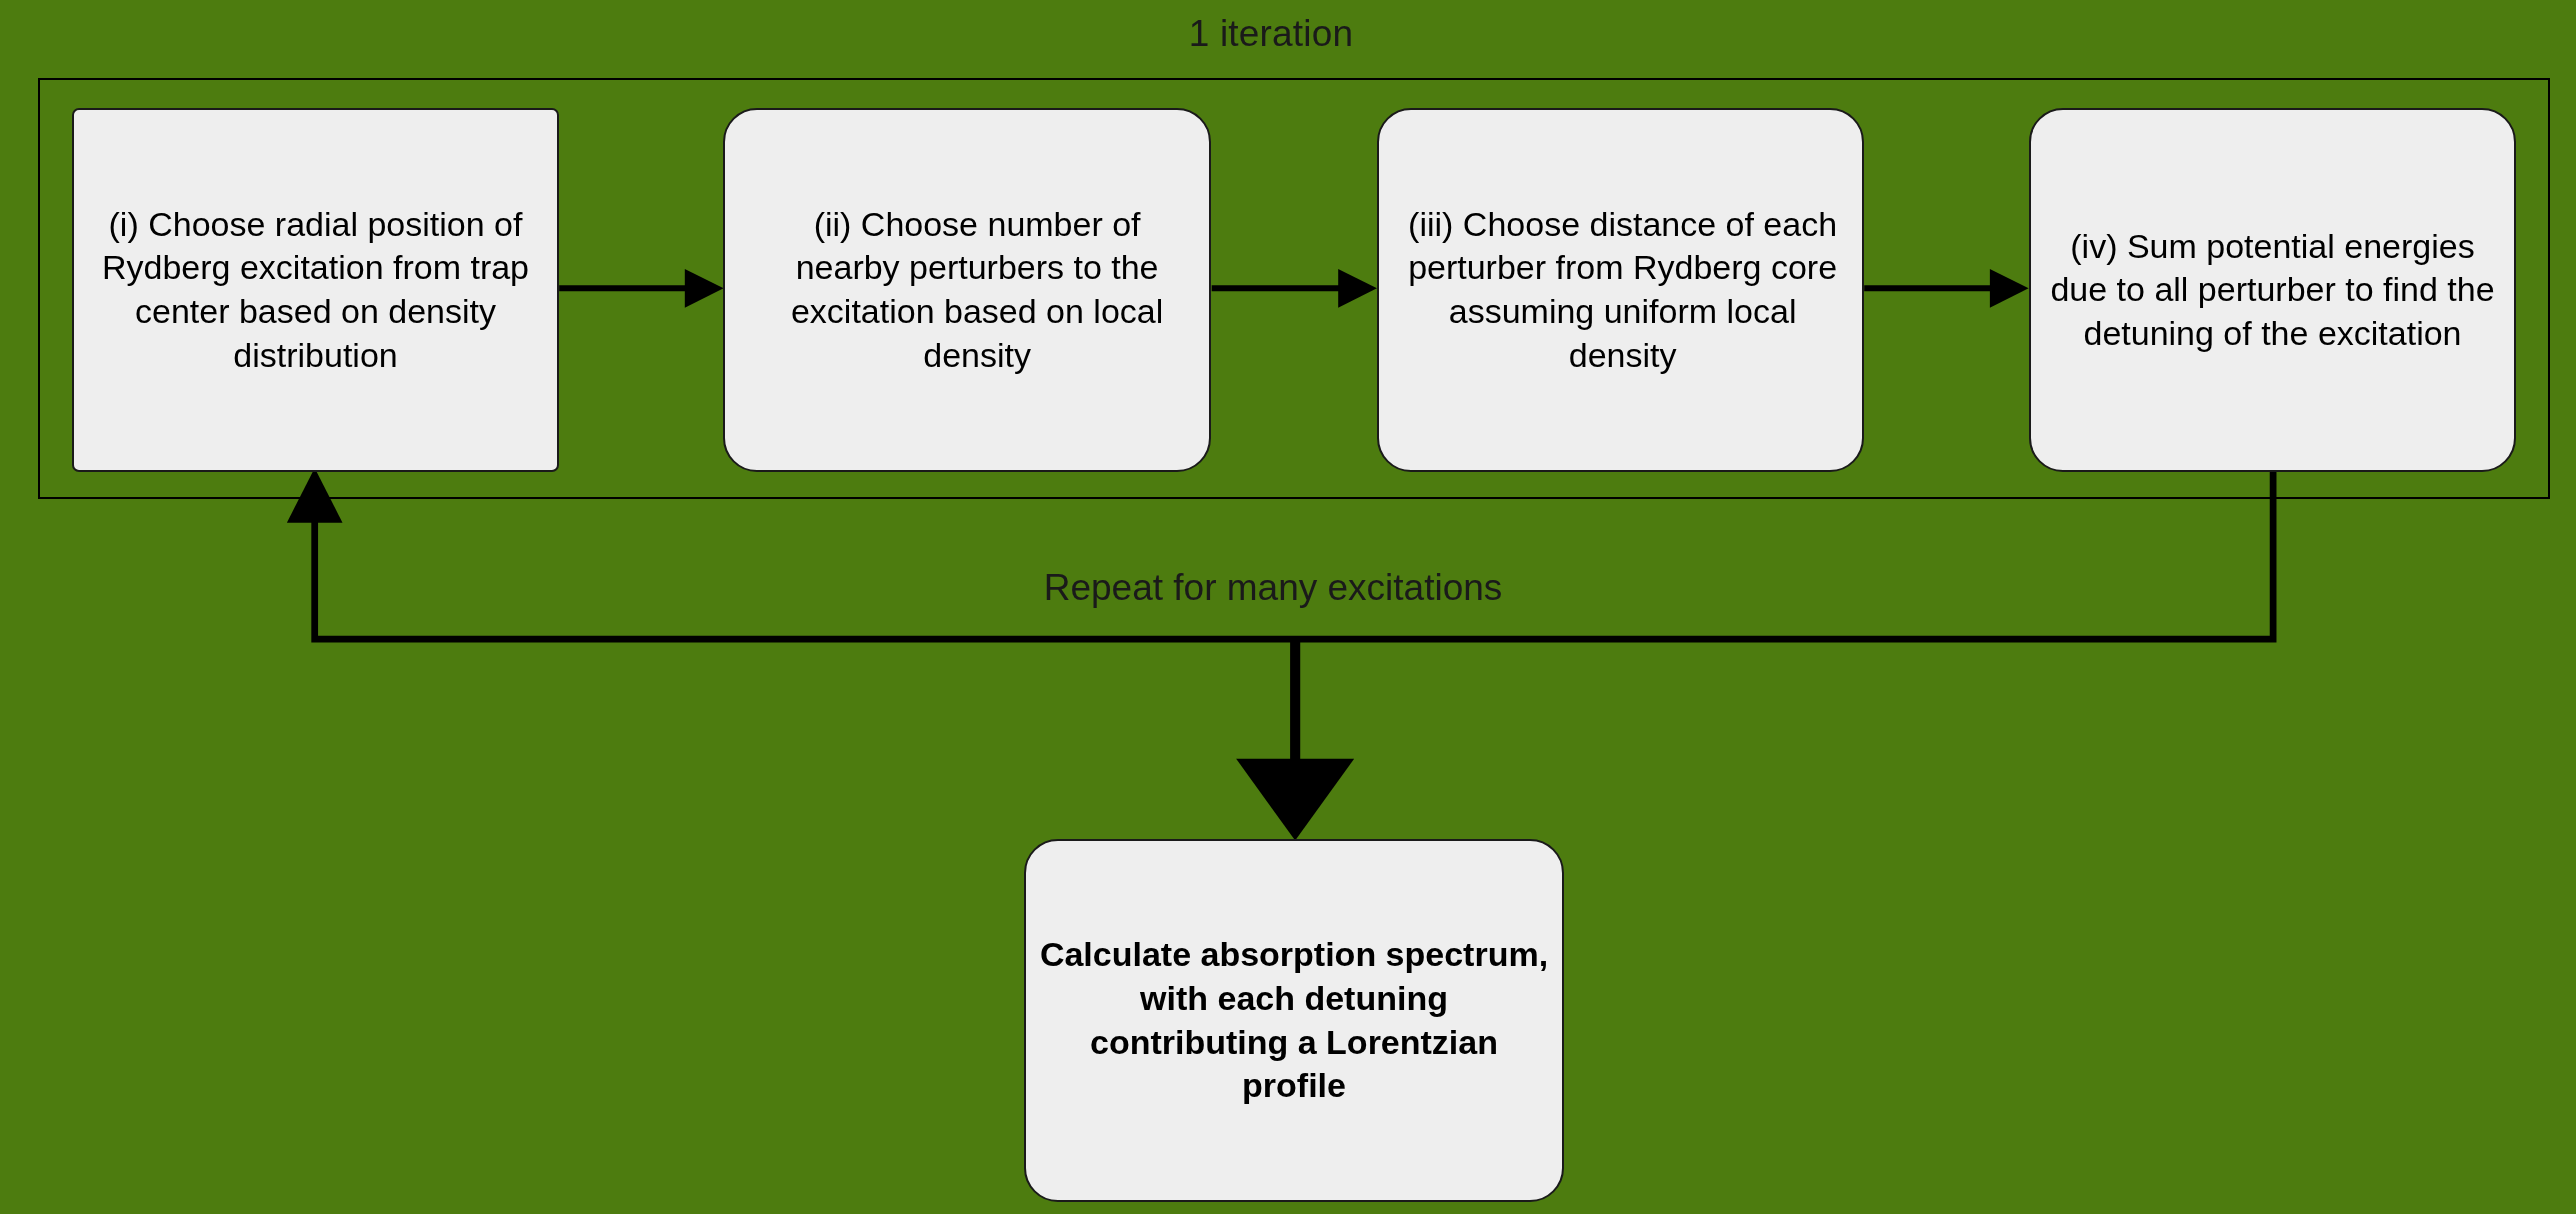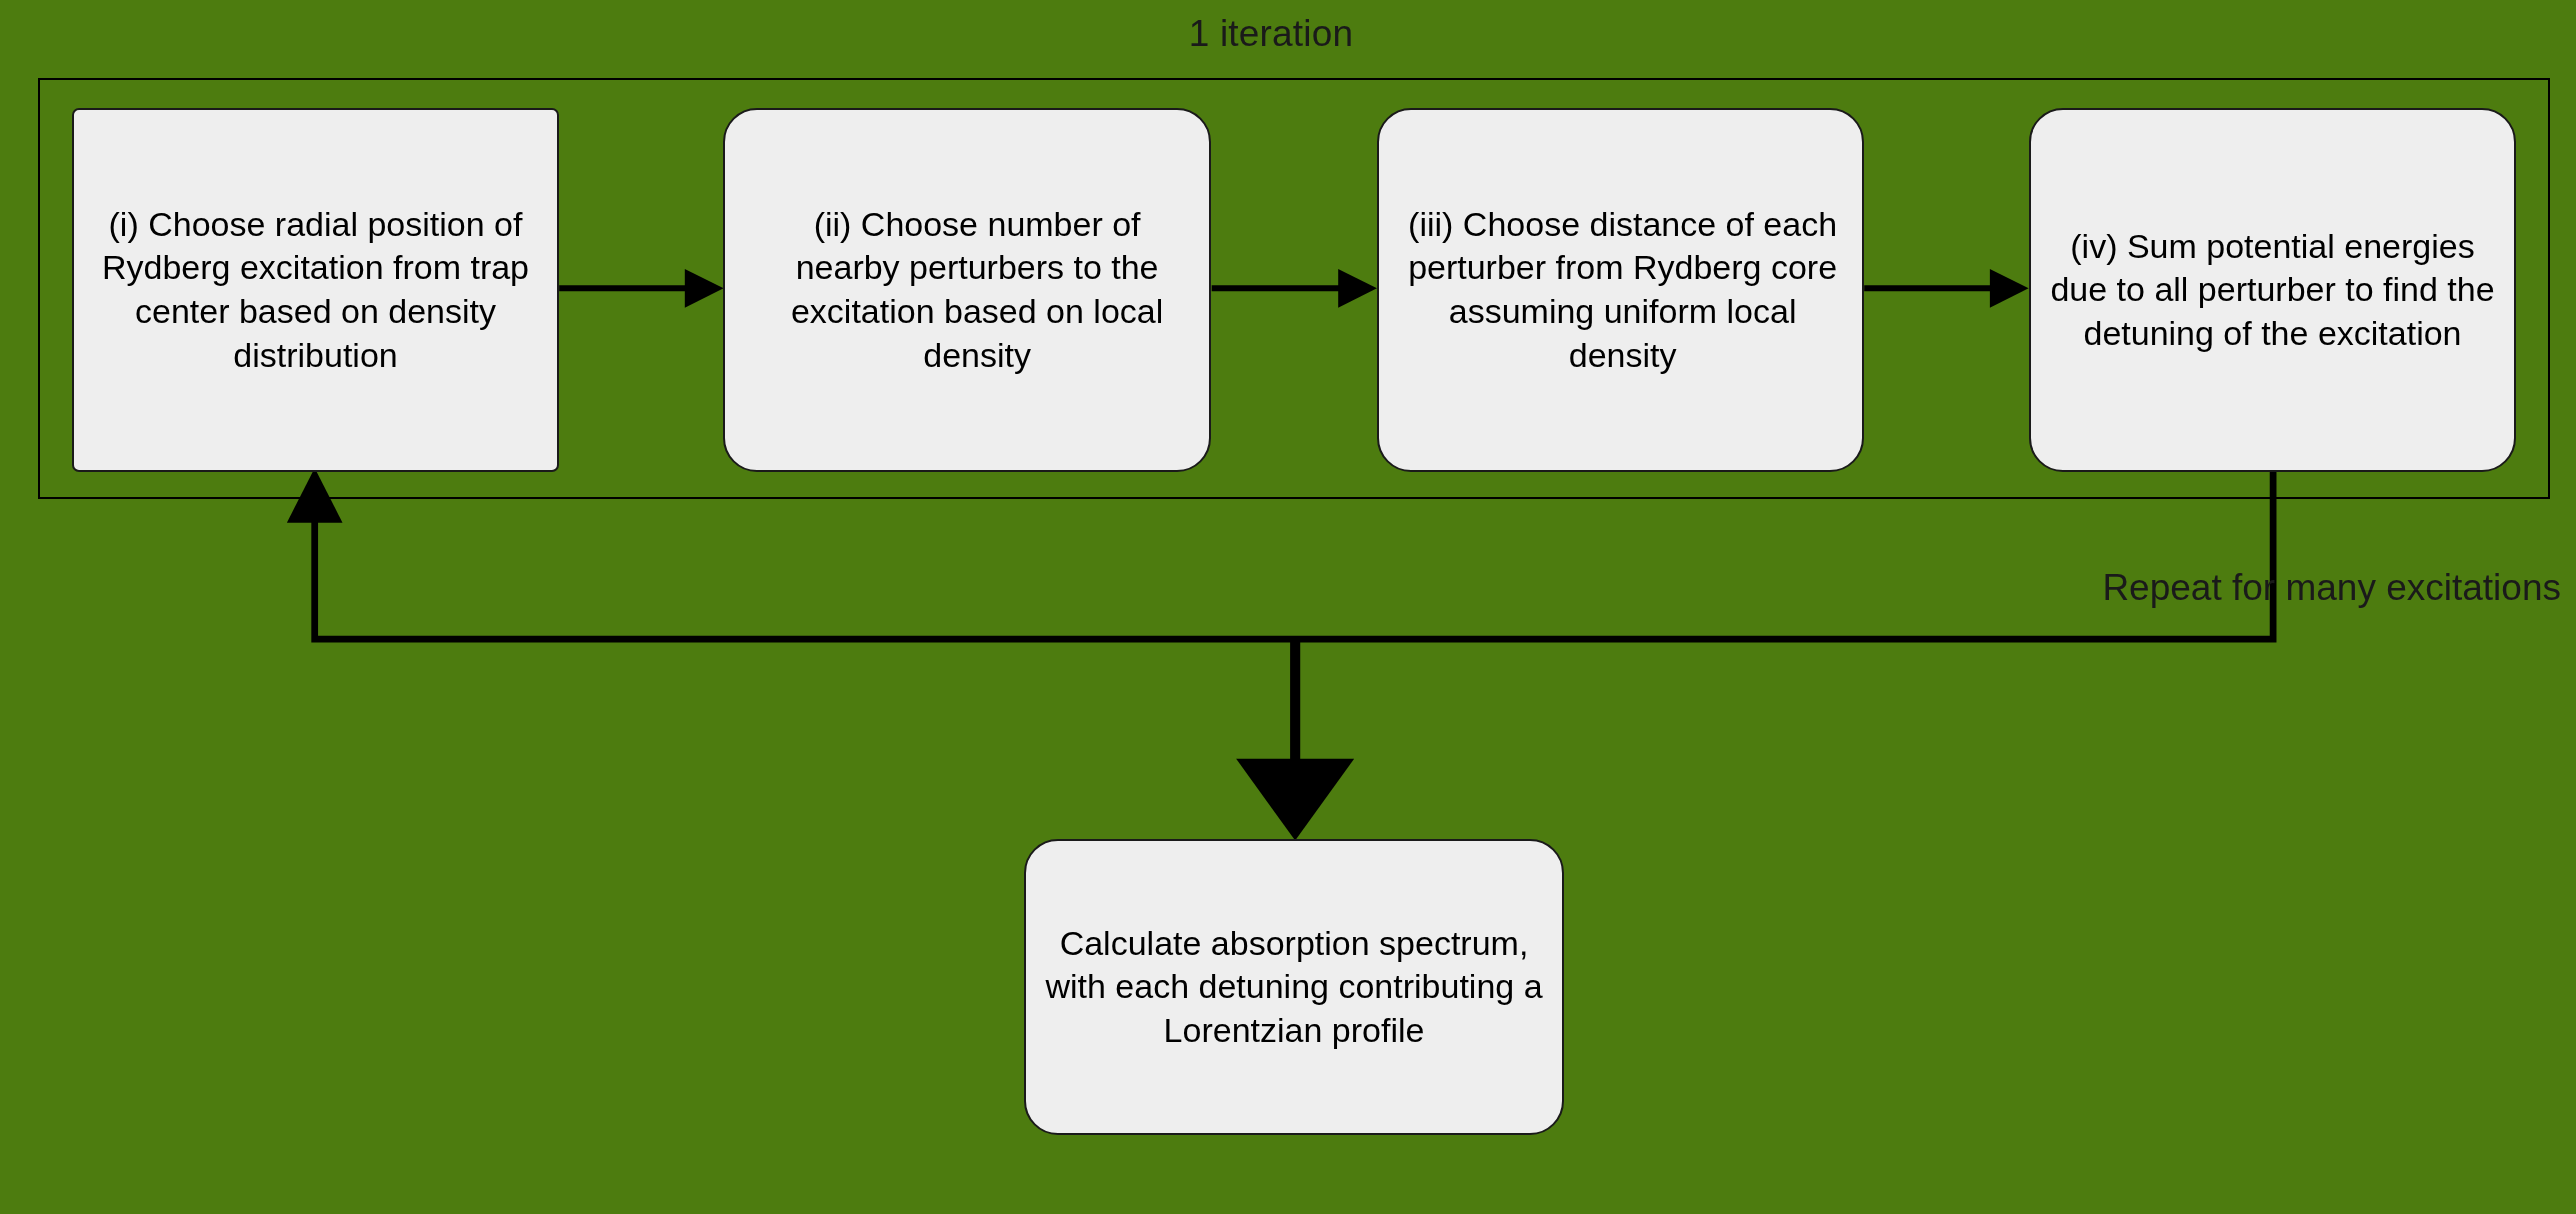--- a/index.html
+++ b/index.html
@@ -69,41 +69,42 @@
 
   #box-i   { left: 72px;   top: 108px; width: 487px; height: 364px; border-radius: 7px; }
   #box-ii  { left: 723px;  top: 108px; width: 488px; height: 364px; padding-left: 32px; }
   #box-iii { left: 1377px; top: 108px; width: 487px; height: 364px; padding-left: 16px; }
   #box-iv  { left: 2029px; top: 108px; width: 487px; height: 364px; }
 
   #box-spectrum {
     left: 1024px;
     top: 839px;
     width: 540px;
-    height: 296px;
+    height: 363px;
     font-size: 34px;
+    font-weight: bold;
   }
 
   
   #connectors {
     position: absolute;
     left: 0;
     top: 0;
     width: 2576px;
     height: 1214px;
     pointer-events: none;
   }
 
   
   #loop-label {
     position: absolute;
     left: 0;
     top: 567px;
     width: 2576px;
-    text-align: right;
+    text-align: center;
     font-size: 37px;
     color: #1a1a1a;
     white-space: nowrap;
   }
   #loop-label-inner {
     display: inline-block;
     transform: translateX(-15px);
   }
 </style>
 </head>

